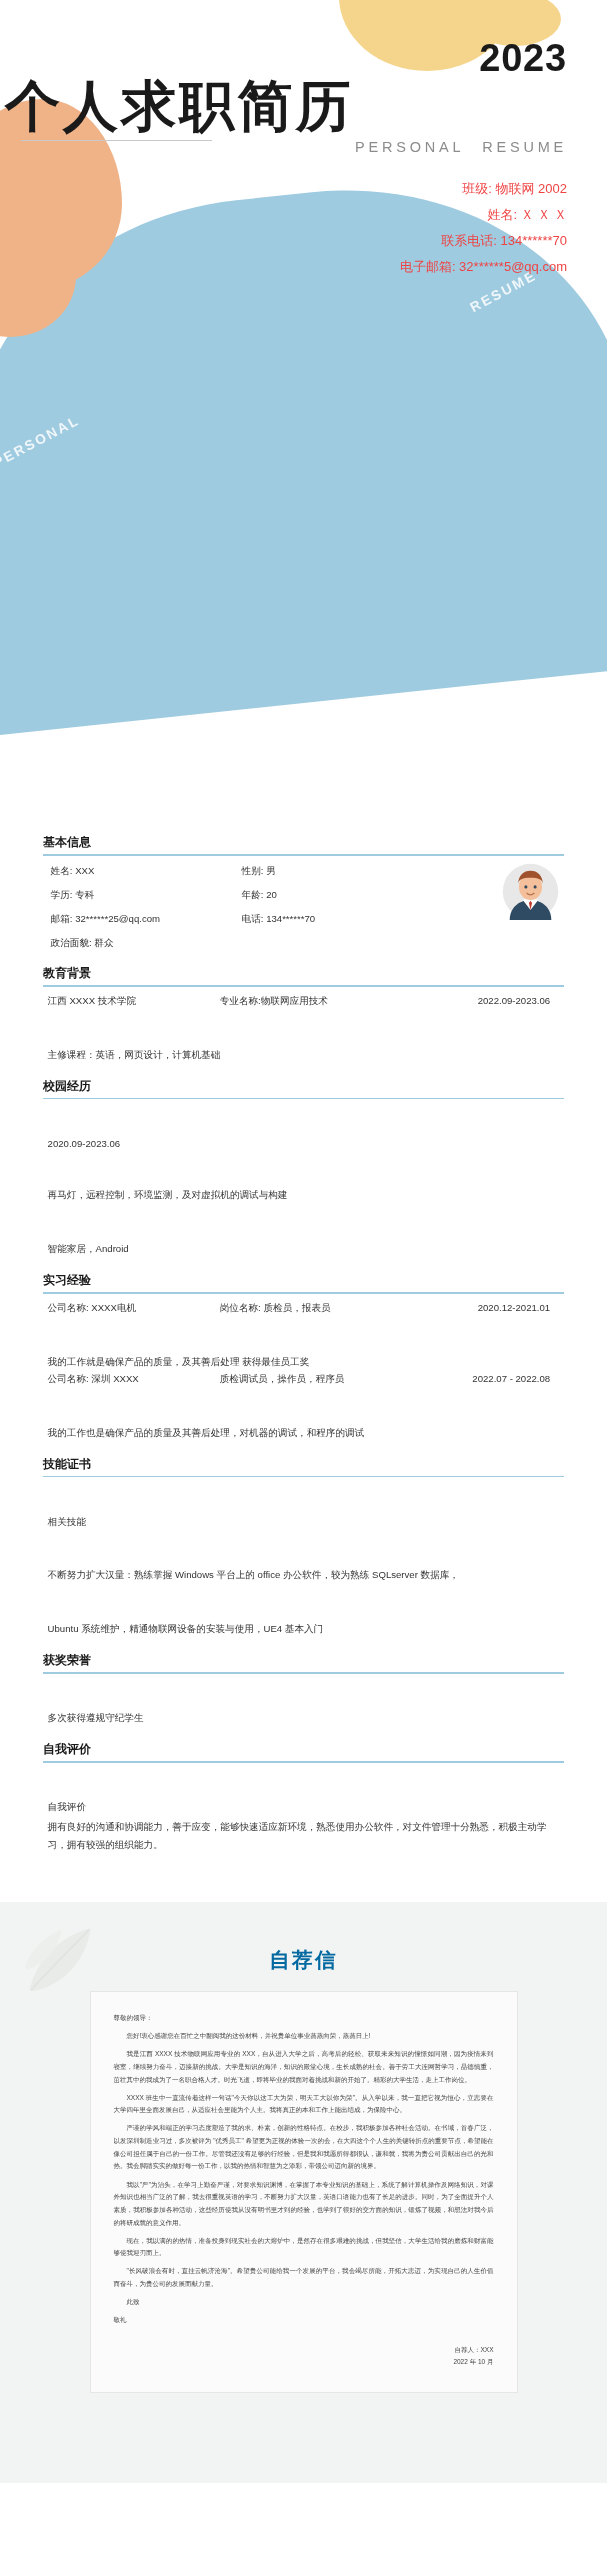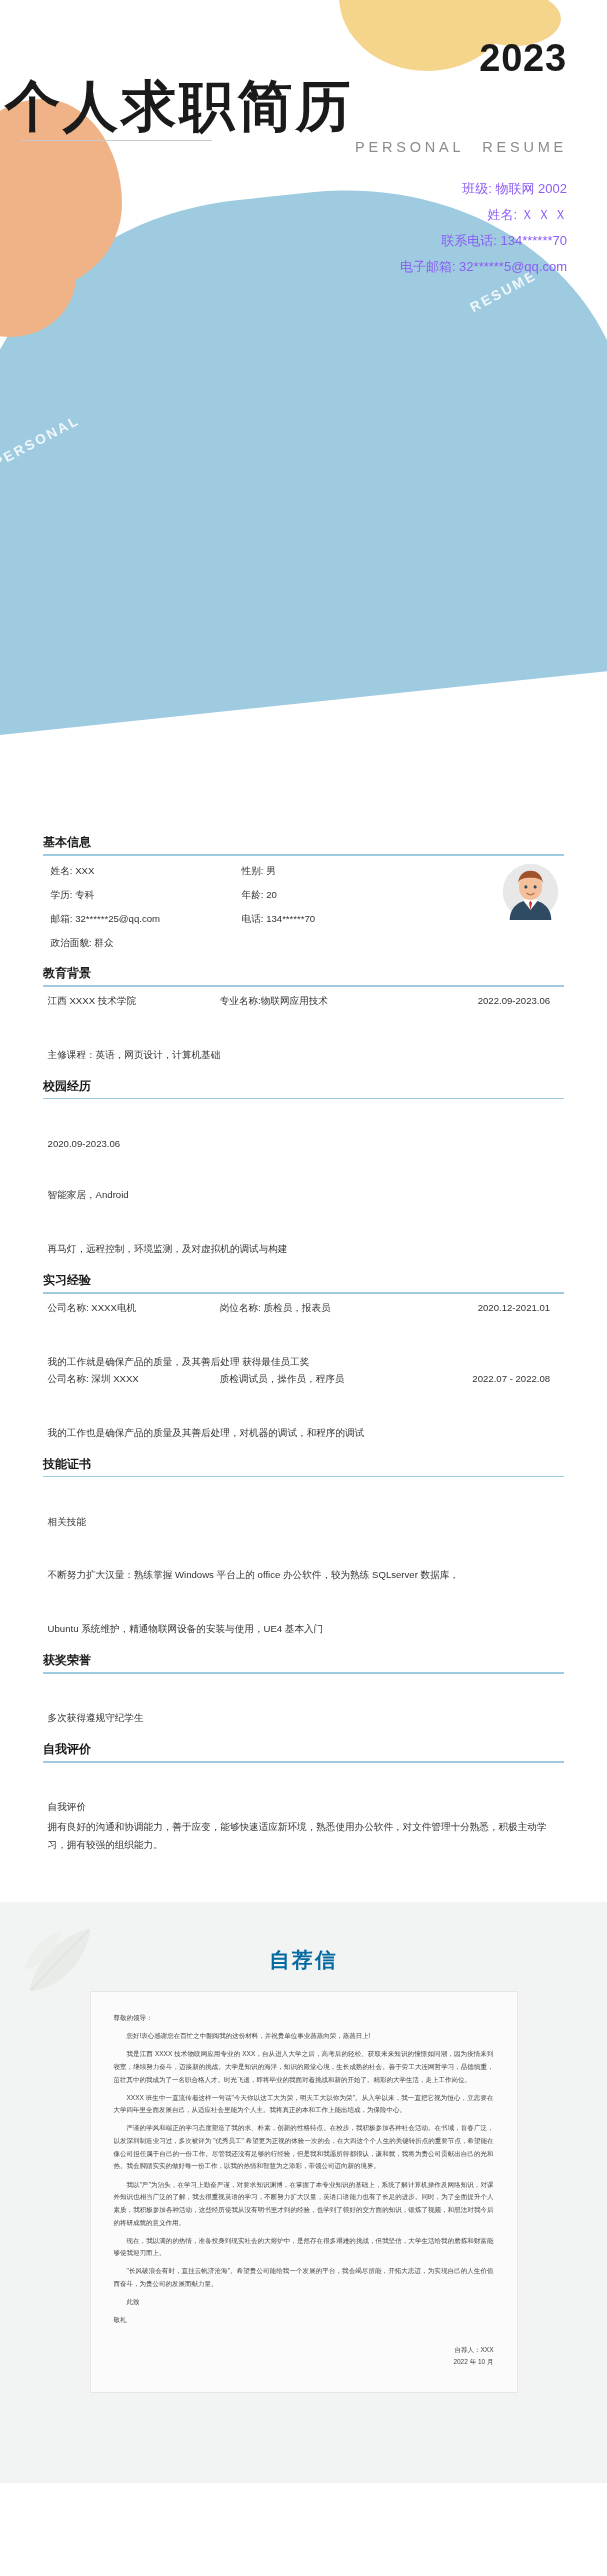--- a/index.html
+++ b/index.html
@@ -100,21 +100,21 @@
     background: #c9c9c9;
     z-index: 6;
   }
   .cover-info {
     position: absolute;
     right: 40px; top: 176px;
     text-align: right;
     z-index: 7;
     line-height: 2.0;
     font-size: 13px;
-    color: #8b5cf6;
+    color: #ef4444;
   }
   .cover-info div { white-space: nowrap; }
 
   .watermark {
     position: absolute;
     color: #ffffff;
     font-weight: bold;
     letter-spacing: 2.3px;
     opacity: .85;
     z-index: 5;
@@ -305,22 +305,22 @@
     <div class="row-3">
       <div>江西 XXXX 技术学院</div>
       <div>专业名称:物联网应用技术</div>
       <div class="c3">2022.09-2023.06</div>
     </div>
     <div class="line-note">主修课程：英语，网页设计，计算机基础</div>
 
     <div class="sec-head">校园经历</div>
     <div class="sec-line"></div>
     <div class="line-note">2020.09-2023.06</div>
+    <div class="line-note">再马灯，远程控制，环境监测，及对虚拟机的调试与构建</div>
     <div class="line-note">智能家居，Android</div>
-    <div class="line-note">再马灯，远程控制，环境监测，及对虚拟机的调试与构建</div>
 
     <div class="sec-head">实习经验</div>
     <div class="sec-line"></div>
 
     <div class="row-3">
       <div>
         <span>公司名称:</span>
         <span>XXXX电机</span>
       </div>
       <div>

